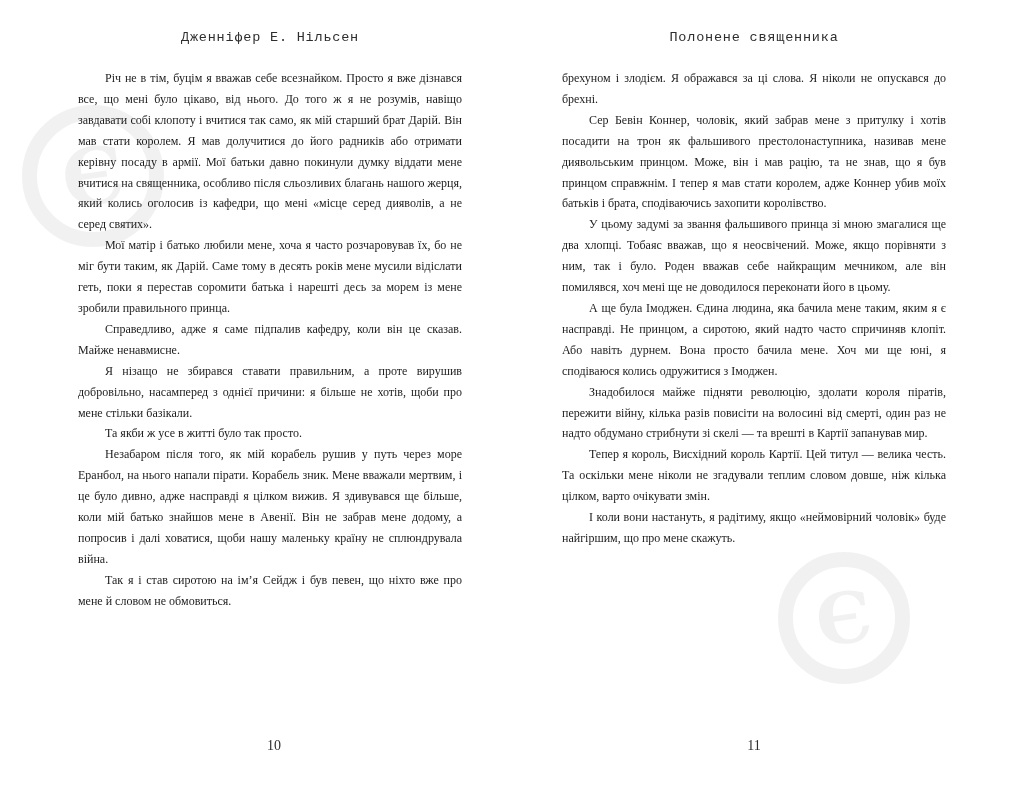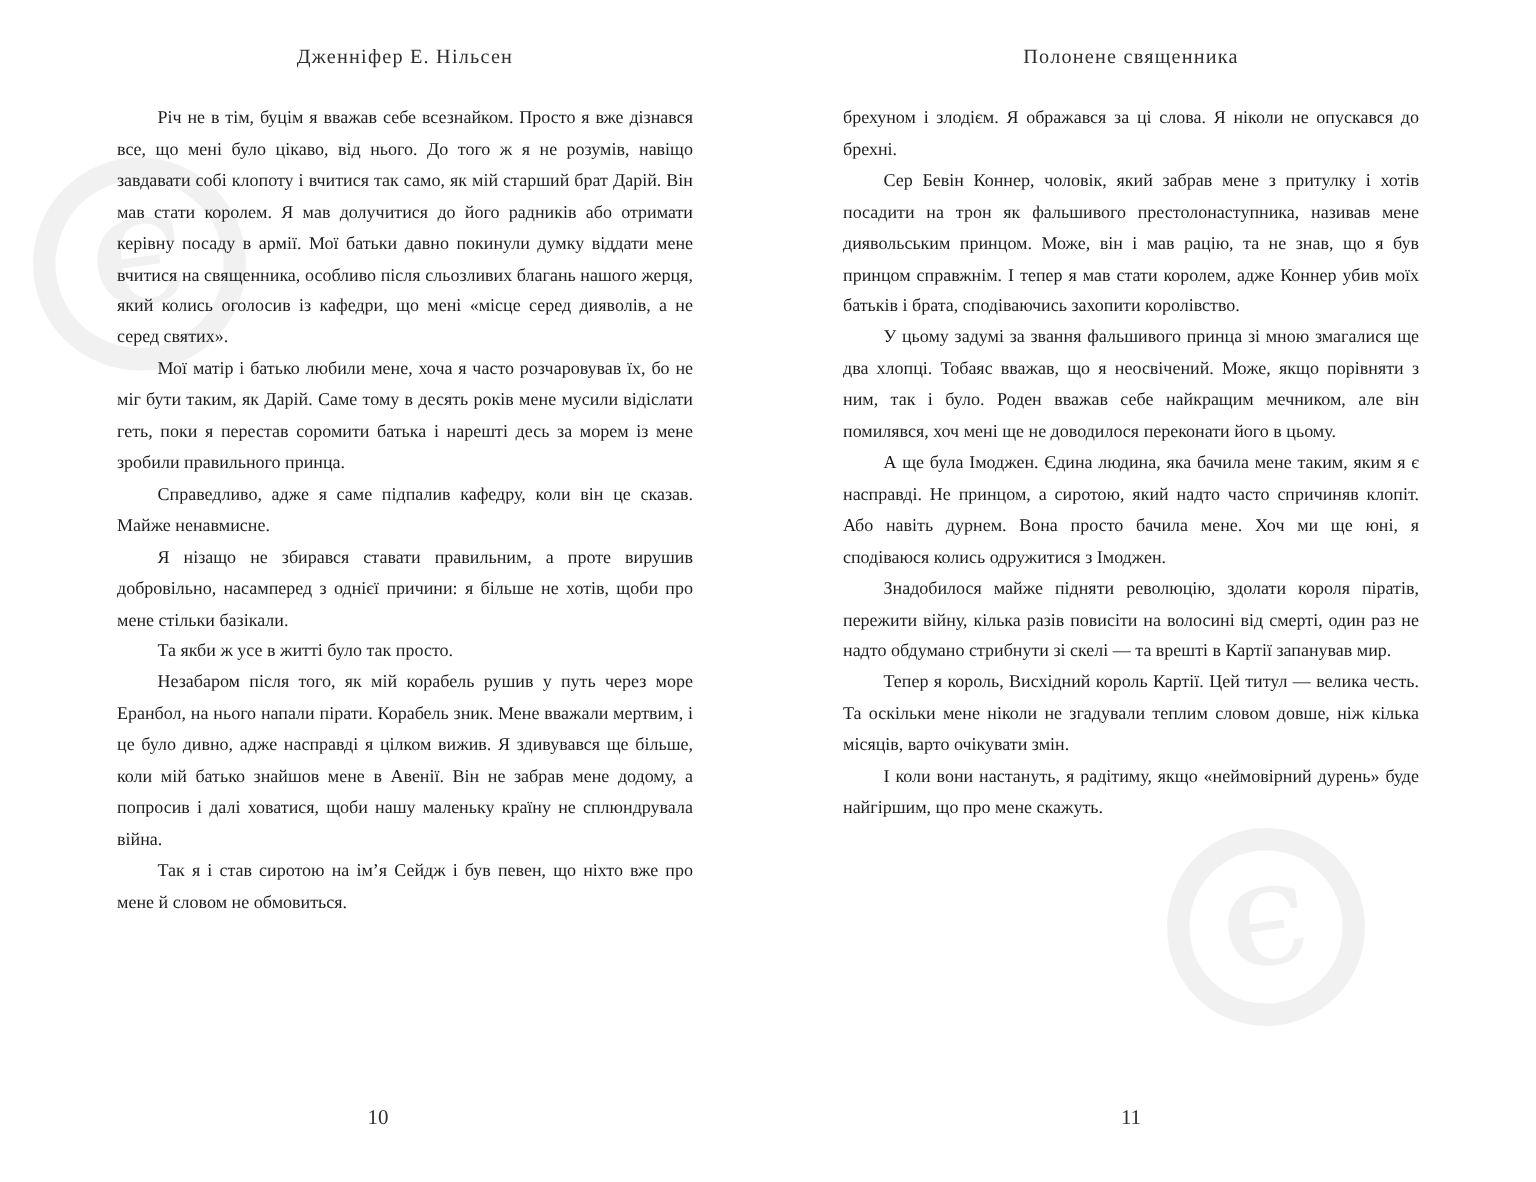--- a/index.html
+++ b/index.html
@@ -27,20 +27,21 @@
     box-sizing: border-box;
   }
   .running-head {
     position: absolute;
     top: 30px;
     width: 384px;
     text-align: center;
     font-size: 13.5px;
     letter-spacing: 0.8px;
     color: #2e2e2e;
+    font-family: Liberation Mono, monospace;
   }
   .page-left .running-head { left: 78px; }
   .page-right .running-head { left: 50px; }
   .body-text {
     position: absolute;
     top: 68px;
     width: 384px;
     text-align: justify;
     font-size: 12px;
     line-height: 20.9px;
@@ -57,21 +58,21 @@
     text-indent: 0;
   }
   .folio {
     position: absolute;
     bottom: 34px;
     width: 384px;
     text-align: center;
     font-size: 14px;
     color: #2e2e2e;
   }
-  .page-left .folio { left: 60px; }
+  .page-left .folio { left: 82px; }
   .page-right .folio { left: 50px; }
   .watermark {
     position: absolute;
     border-radius: 50%;
     border: 15px solid rgba(0,0,0,0.055);
     display: flex;
     align-items: center;
     justify-content: center;
     pointer-events: none;
   }
@@ -122,19 +123,19 @@
     <div class="watermark watermark-right">
       <span class="wm-glyph">Є</span>
     </div>
     <div class="running-head">Полонене священника</div>
     <div class="body-text">
       <p class="no-indent">брехуном і злодієм. Я ображався за ці слова. Я ніколи не опускався до брехні.</p>
       <p>Сер Бевін Коннер, чоловік, який забрав мене з притулку і хотів посадити на трон як фальшивого престолонаступника, називав мене диявольським принцом. Може, він і мав рацію, та не знав, що я був принцом справжнім. І тепер я мав стати королем, адже Коннер убив моїх батьків і брата, сподіваючись захопити королівство.</p>
       <p>У цьому задумі за звання фальшивого принца зі мною змагалися ще два хлопці. Тобаяс вважав, що я неосвічений. Може, якщо порівняти з ним, так і було. Роден вважав себе найкращим мечником, але він помилявся, хоч мені ще не доводилося переконати його в цьому.</p>
       <p>А ще була Імоджен. Єдина людина, яка бачила мене таким, яким я є насправді. Не принцом, а сиротою, який надто часто спричиняв клопіт. Або навіть дурнем. Вона просто бачила мене. Хоч ми ще юні, я сподіваюся колись одружитися з Імоджен.</p>
       <p>Знадобилося майже підняти революцію, здолати короля піратів, пережити війну, кілька разів повисіти на волосині від смерті, один раз не надто обдумано стрибнути зі скелі — та врешті в Картії запанував мир.</p>
-      <p>Тепер я король, Висхідний король Картії. Цей титул — велика честь. Та оскільки мене ніколи не згадували теплим словом довше, ніж кілька місяців, варто очікувати змін.</p>
-      <p>І коли вони настануть, я радітиму, якщо «неймовірний дурень» буде найгіршим, що про мене скажуть.</p>
+      <p>Тепер я король, Висхідний король Картії. Цей титул — велика честь. Та оскільки мене ніколи не згадували теплим словом довше, ніж кілька цілком, варто очікувати змін.</p>
+      <p>І коли вони настануть, я радітиму, якщо «неймовірний чоловік» буде найгіршим, що про мене скажуть.</p>
     </div>
     <div class="folio">11</div>
   </div>
 
 </div>
 
 </body></html>

